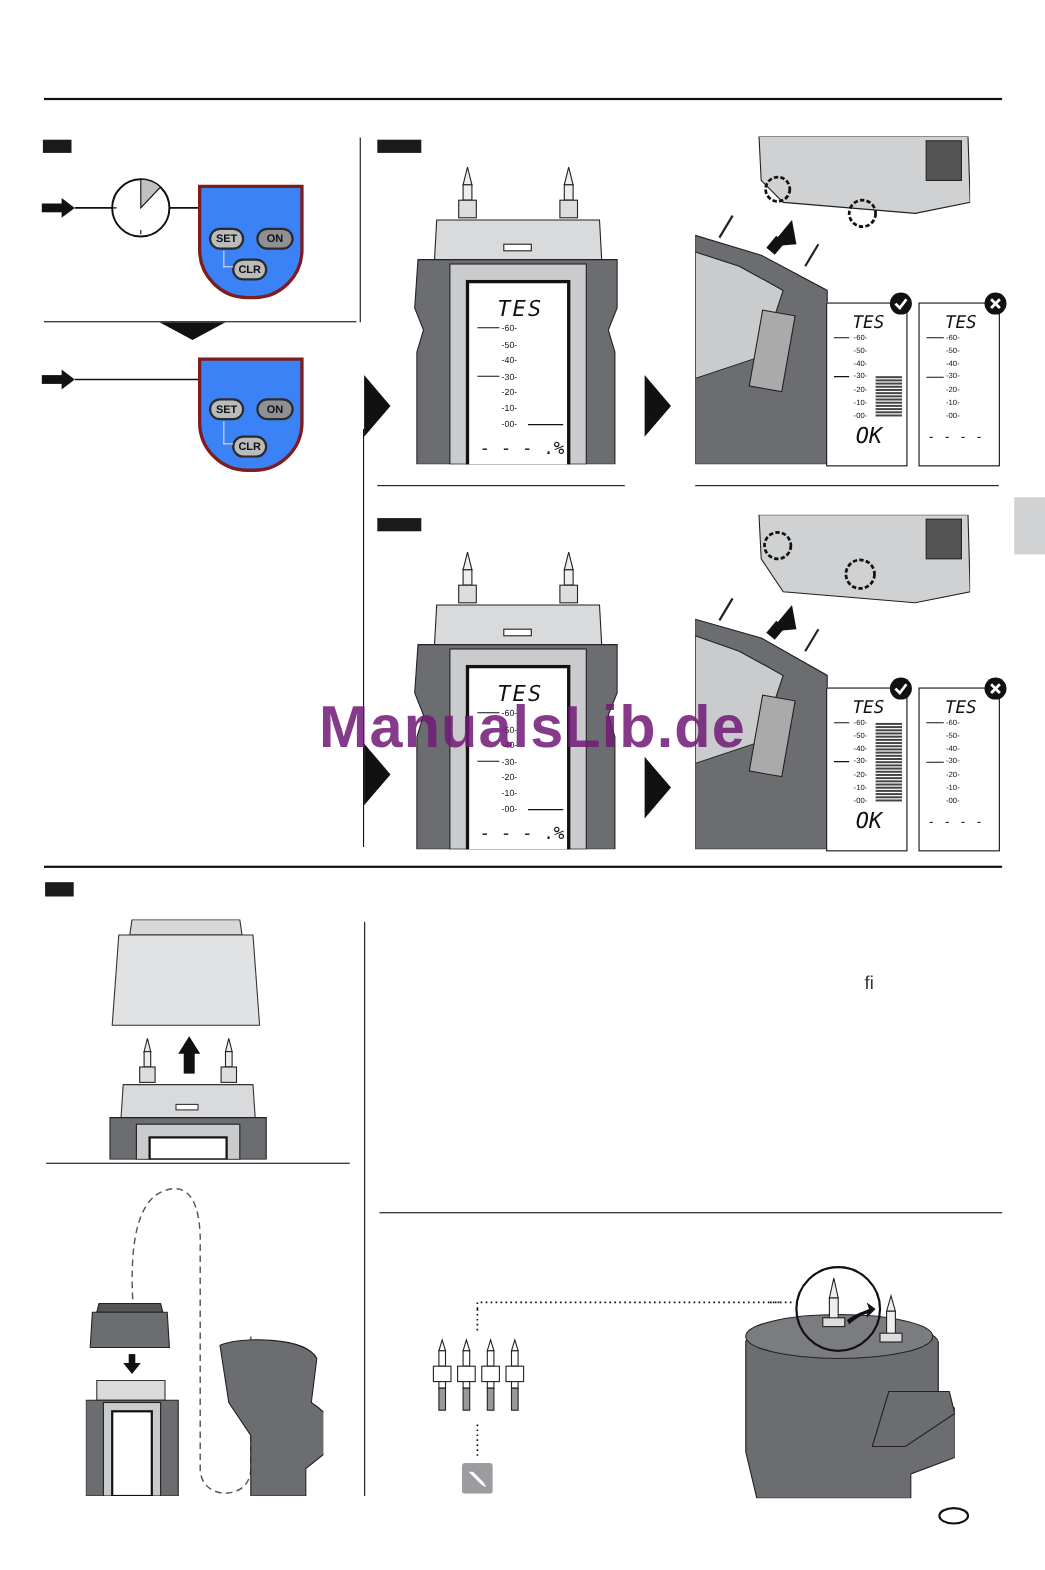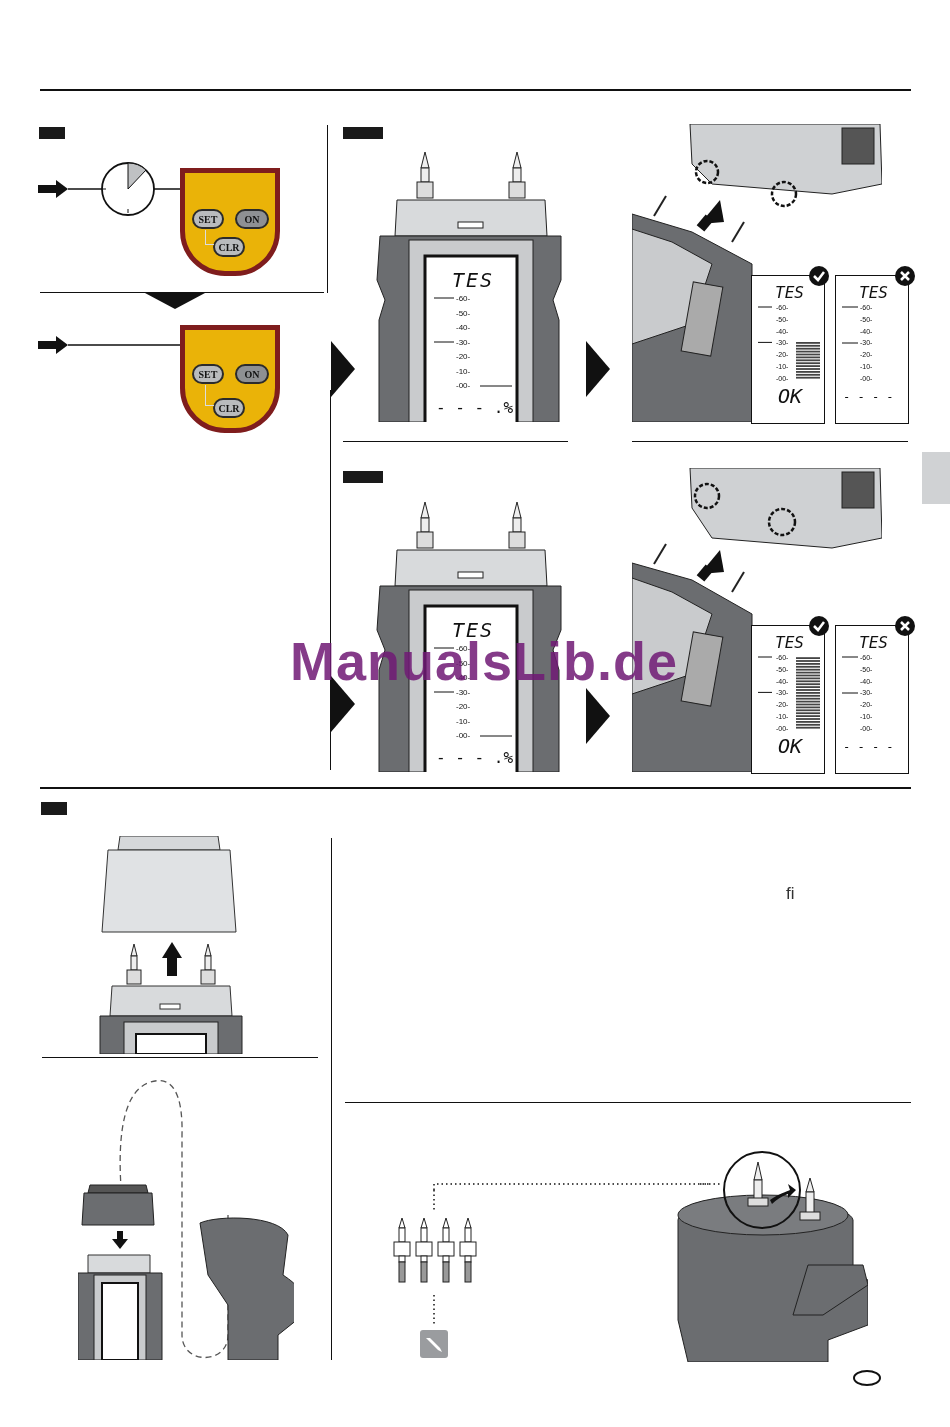--- a/index.html
+++ b/index.html
@@ -3,21 +3,21 @@
 <meta charset="utf-8">
 <style>
   html,body{margin:0;padding:0;background:#fff;}
   body{width:950px;height:1427px;position:relative;overflow:hidden;font-family:"Liberation Sans",sans-serif;color:#111;}
   .abs{position:absolute;}
   .rule{position:absolute;background:#111;}
   .step-badge{position:absolute;background:#1a1a1a;height:12px;}
   .arrow-big{position:absolute;width:0;height:0;border-top:28px solid transparent;border-bottom:28px solid transparent;border-left:24px solid #111;}
   .side-tab{position:absolute;left:922px;top:452px;width:28px;height:52px;background:#d0d2d4;}
   .watermark{position:absolute;left:290px;top:630px;font-family:"Liberation Sans",sans-serif;font-weight:bold;font-size:54px;color:#701a75;opacity:.85;letter-spacing:1px;white-space:nowrap;}
-  .keypad{position:absolute;width:90px;height:98px;background:#eab308;border-radius:0 0 45px 45px;border:5px solid #7f1d1d;font-family:Liberation Serif, serif;}
+  .keypad{position:absolute;width:90px;height:98px;background:#3b82f6;border-radius:0 0 45px 45px;border:3px solid #7f1d1d;}
   .kbtn{position:absolute;height:20px;border-radius:10px;background:#b9bbbd;border:2px solid #2b2b2b;font-size:10px;font-weight:bold;display:flex;align-items:center;justify-content:center;box-sizing:border-box;}
   .lcd-font{font-family:"DejaVu Sans Mono",monospace;}
   .fi{position:absolute;left:786px;top:884px;font-size:17px;color:#333;}
   .page-oval{position:absolute;left:853px;top:1370px;width:28px;height:16px;border:2px solid #111;border-radius:50%;box-sizing:border-box;}
 </style>
 </head>
 <body>
 
 <div class="rule" style="left:40px;top:89px;width:871px;height:1.5px;"></div>
 

